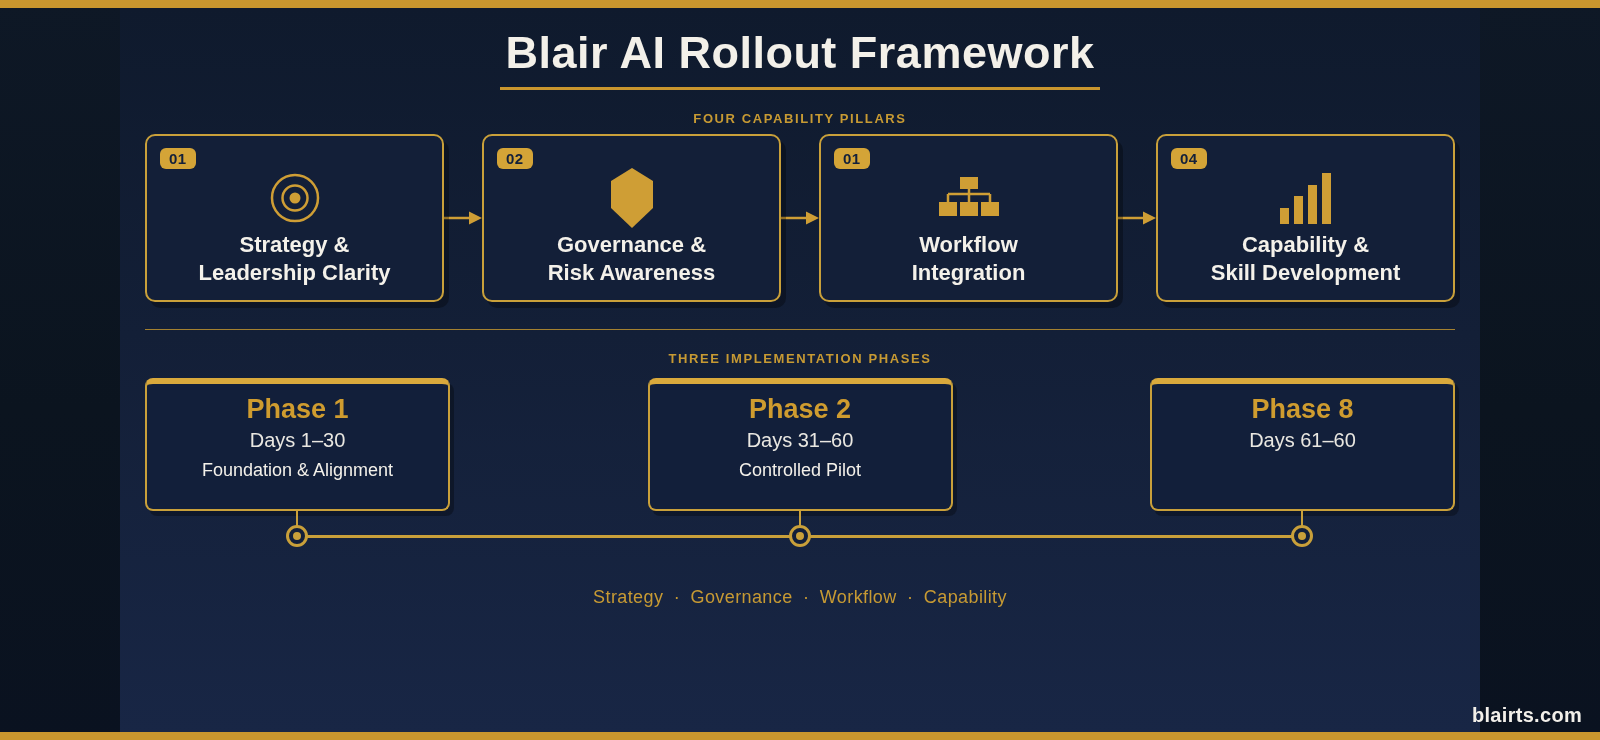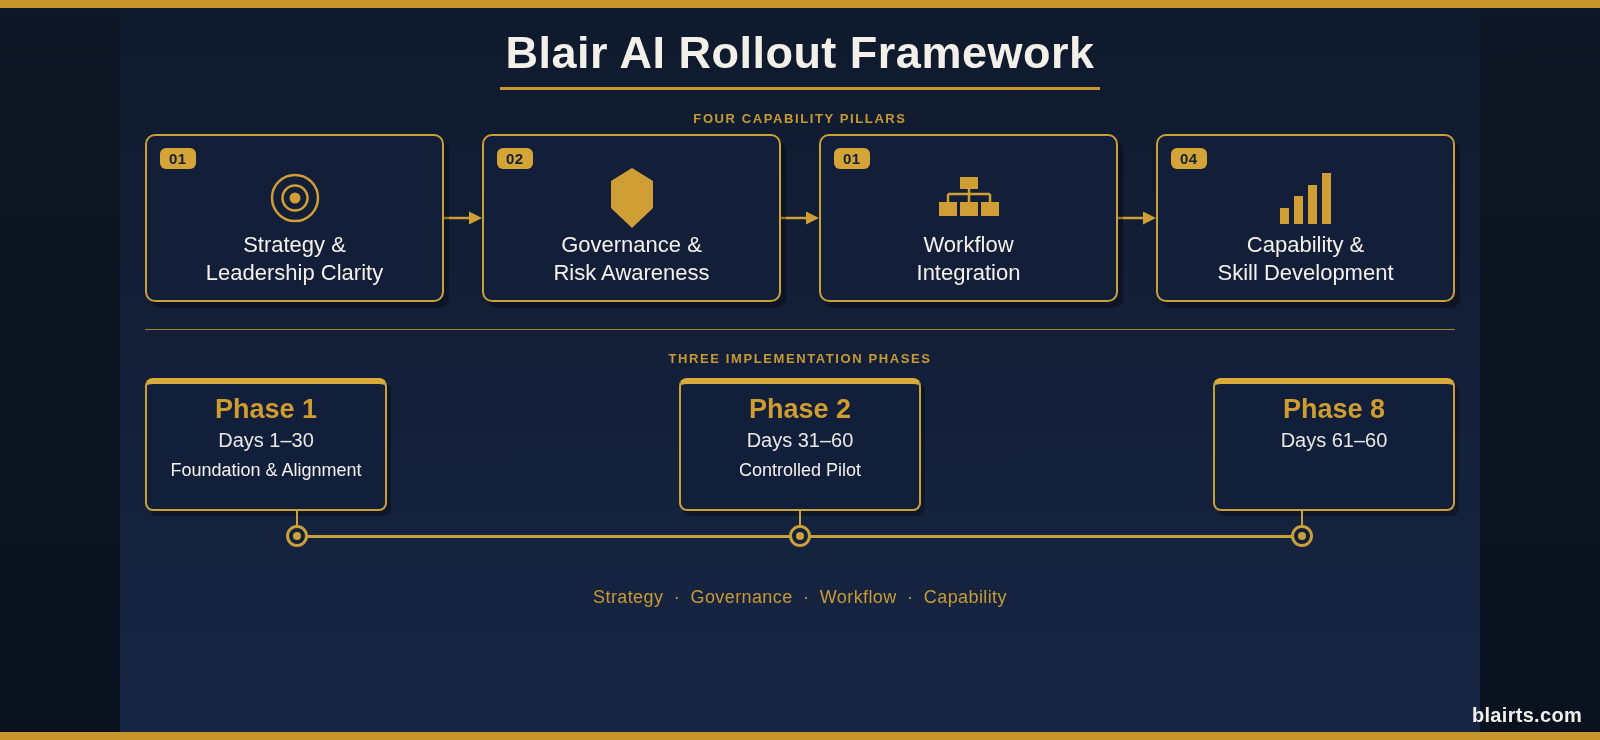--- a/index.html
+++ b/index.html
@@ -29,29 +29,29 @@
     flex:1;position:relative;border:2px solid #c9a03a;border-radius:10px;
     background:#131f38;box-shadow:5px 6px 0 rgba(0,0,0,0.30);
     display:flex;flex-direction:column;align-items:center;box-sizing:border-box;
   }
   .pillar-badge{
     position:absolute;top:12px;left:13px;background:#d4a437;color:#13203a;
     font-weight:bold;font-size:15px;padding:2px 9px;border-radius:6px;letter-spacing:0.5px;
   }
   .pillar-icon{margin-top:30px;height:68px;display:flex;align-items:center;justify-content:center;}
   .pillar-title{
-    margin:auto 6px 13px 6px;color:#f4f1ea;font-size:22px;font-weight:normal;
+    margin:auto 6px 13px 6px;color:#f4f1ea;font-size:22px;font-weight:bold;
     line-height:1.27;white-space:pre-line;
   }
   .pillar-arrow{flex:0 0 38px;align-self:center;display:flex;align-items:center;}
   
   .divider{margin-top:27px;border:none;border-top:1px solid rgba(201,154,46,0.8);height:0;}
   .phase-row{display:flex;justify-content:space-between;margin-top:12px;}
   .phase-card{
-    width:242px;height:133px;box-sizing:border-box;
+    width:305px;height:133px;box-sizing:border-box;
     border:2px solid #c9a03a;border-top:6px solid #d9a93c;border-radius:8px;
     background:#121f3a;box-shadow:4px 5px 0 rgba(0,0,0,0.30);padding-top:11px;
   }
   .phase-name{color:#cf9c2f;font-size:27px;font-weight:bold;line-height:1.1;}
   .phase-days{color:#e9e7e1;font-size:20px;margin-top:5px;}
   .phase-sub{color:#f4f1ea;font-size:18px;font-weight:normal;margin-top:8px;}
   
   .timeline{position:relative;height:56px;}
   .tl-line{position:absolute;top:24px;left:152px;right:152px;height:3px;background:#c9a03a;}
   .tl-conn{position:absolute;top:0;width:2px;height:24px;background:#c9a03a;}

